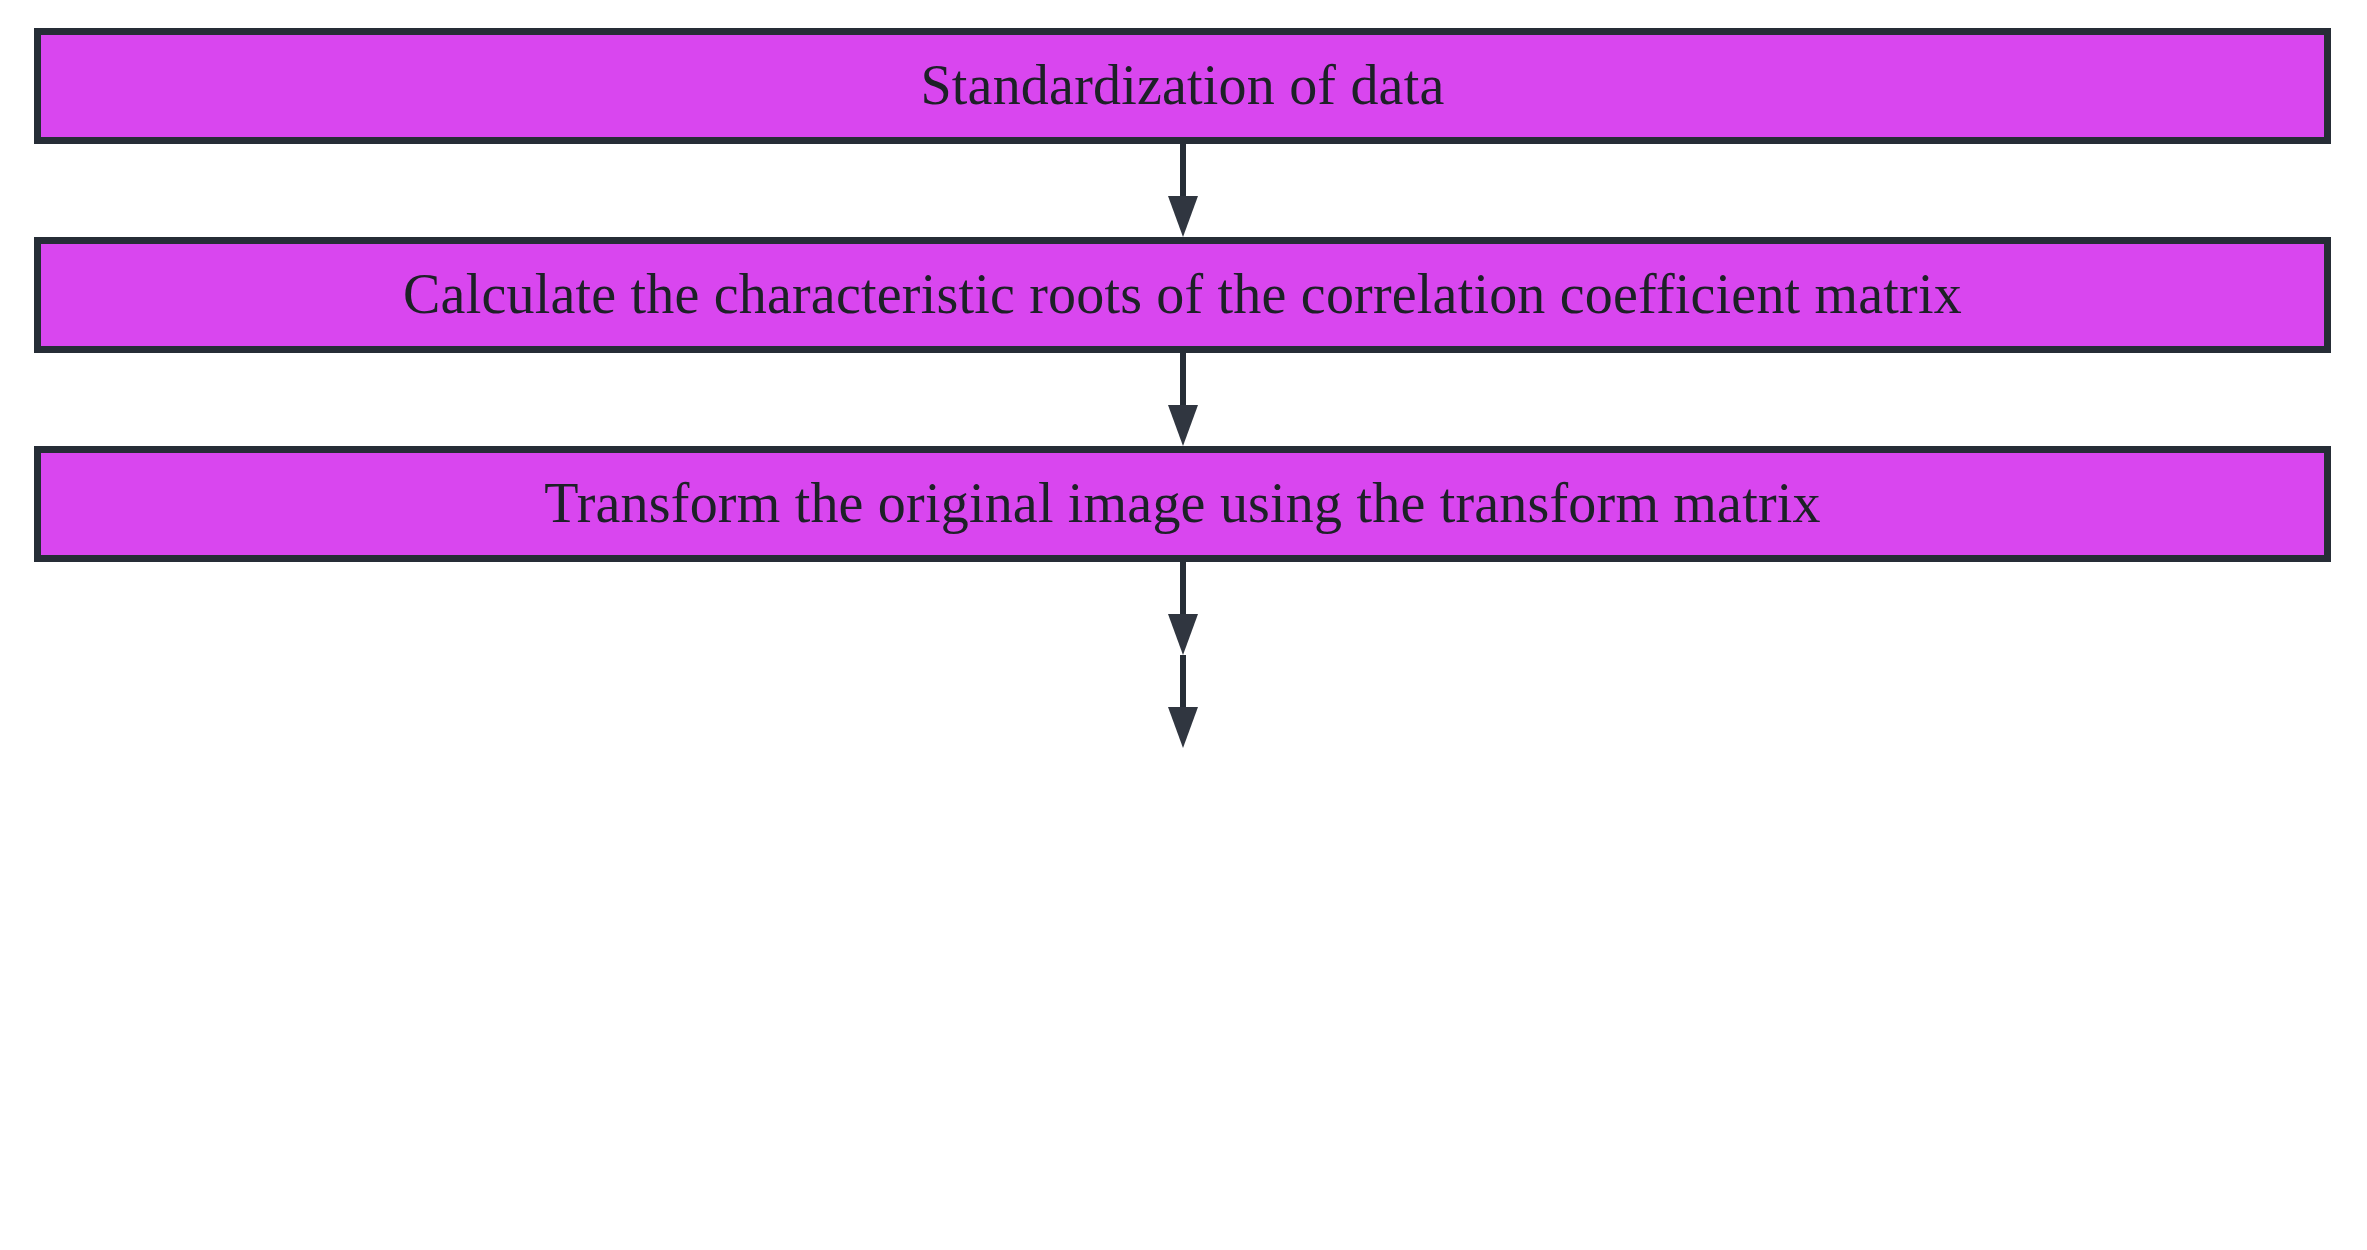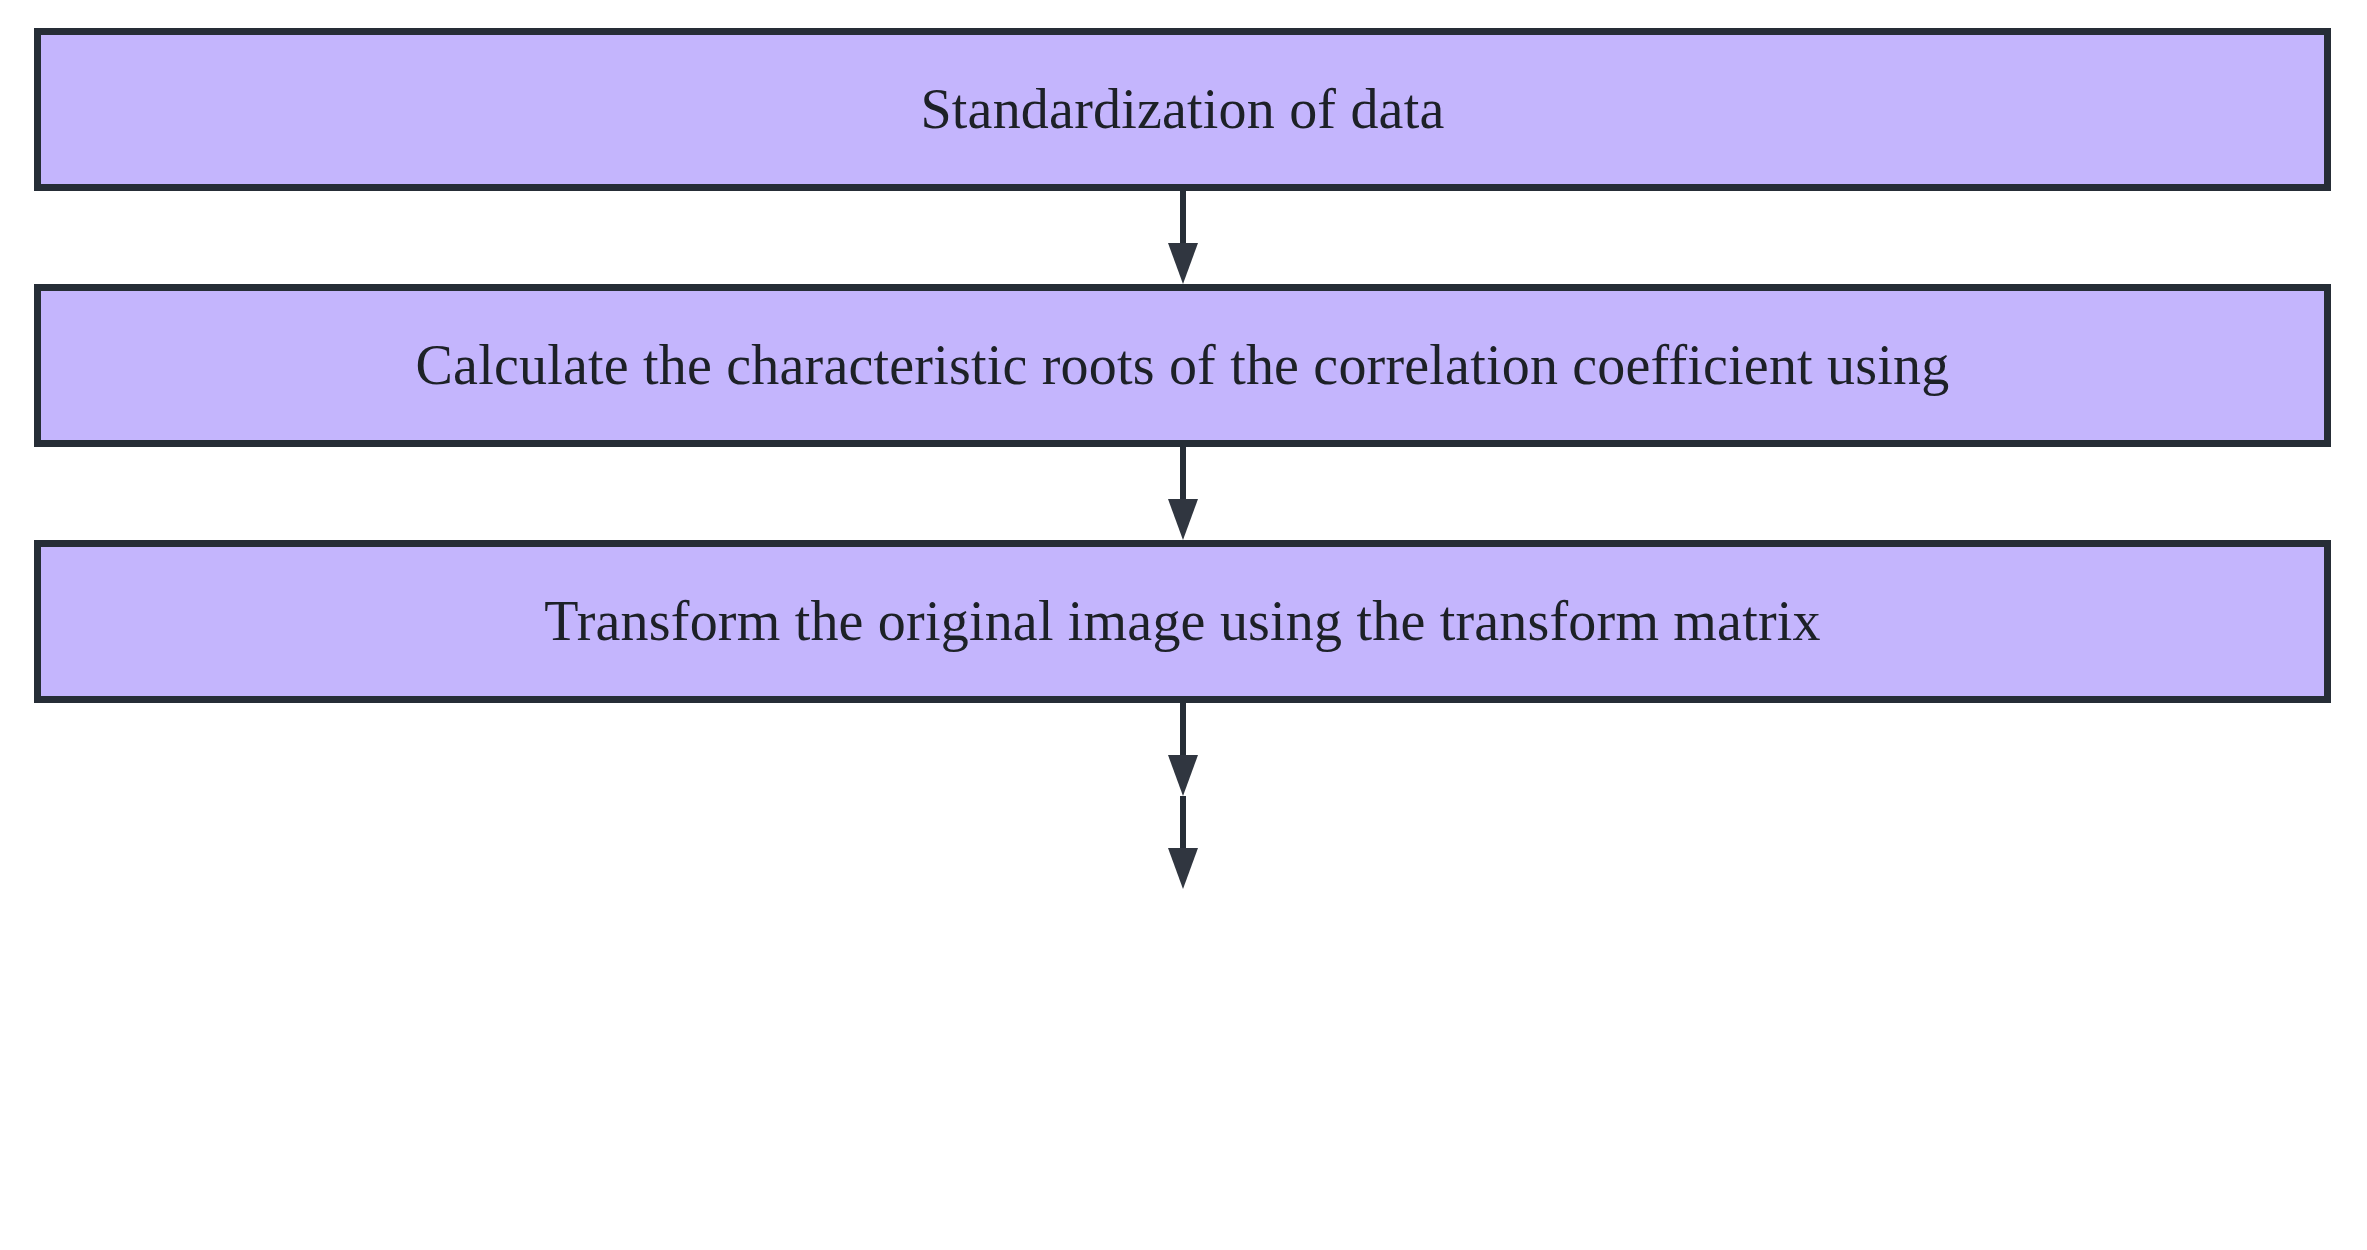--- a/index.html
+++ b/index.html
@@ -18,23 +18,23 @@
     width: 2367px;
     height: 1250px;
     box-sizing: border-box;
     padding: 28px 36px 40px 34px;
     display: flex;
     flex-direction: column;
     align-items: stretch;
   }
   .node {
     box-sizing: border-box;
-    height: 163px;
+    height: 116px;
     border: 7px solid #262d36;
-    background: #c4b5fd;
+    background: #d946ef;
     display: flex;
     align-items: center;
     justify-content: center;
     flex: 0 0 auto;
   }
   .node-label {
     font-size: 56px;
     line-height: 1.1;
     color: #1d2127;
     letter-spacing: 0.2px;
@@ -65,21 +65,21 @@
   </div>
 
   <div class="connector">
     <svg width="34" height="93" viewBox="0 0 34 93">
       <line x1="17" y1="0" x2="17" y2="62" stroke="#262d36" stroke-width="6"></line>
       <polygon points="2,52 32,52 17,93" fill="#303640"></polygon>
     </svg>
   </div>
 
   <div class="node">
-    <div class="node-label">Calculate the characteristic roots of the correlation coefficient using</div>
+    <div class="node-label">Calculate the characteristic roots of the correlation coefficient matrix</div>
   </div>
 
   <div class="connector">
     <svg width="34" height="93" viewBox="0 0 34 93">
       <line x1="17" y1="0" x2="17" y2="62" stroke="#262d36" stroke-width="6"></line>
       <polygon points="2,52 32,52 17,93" fill="#303640"></polygon>
     </svg>
   </div>
 
   <div class="node">

